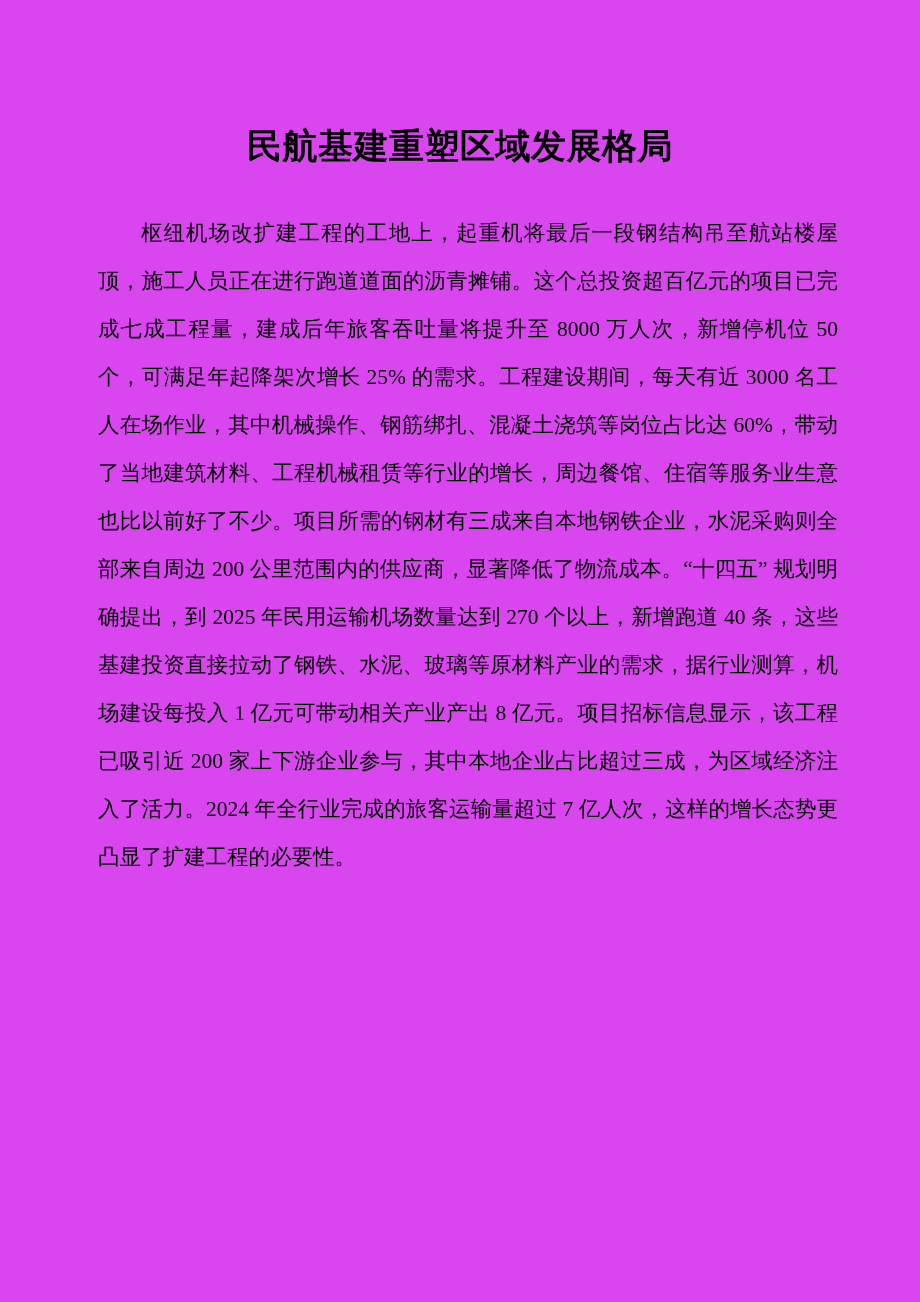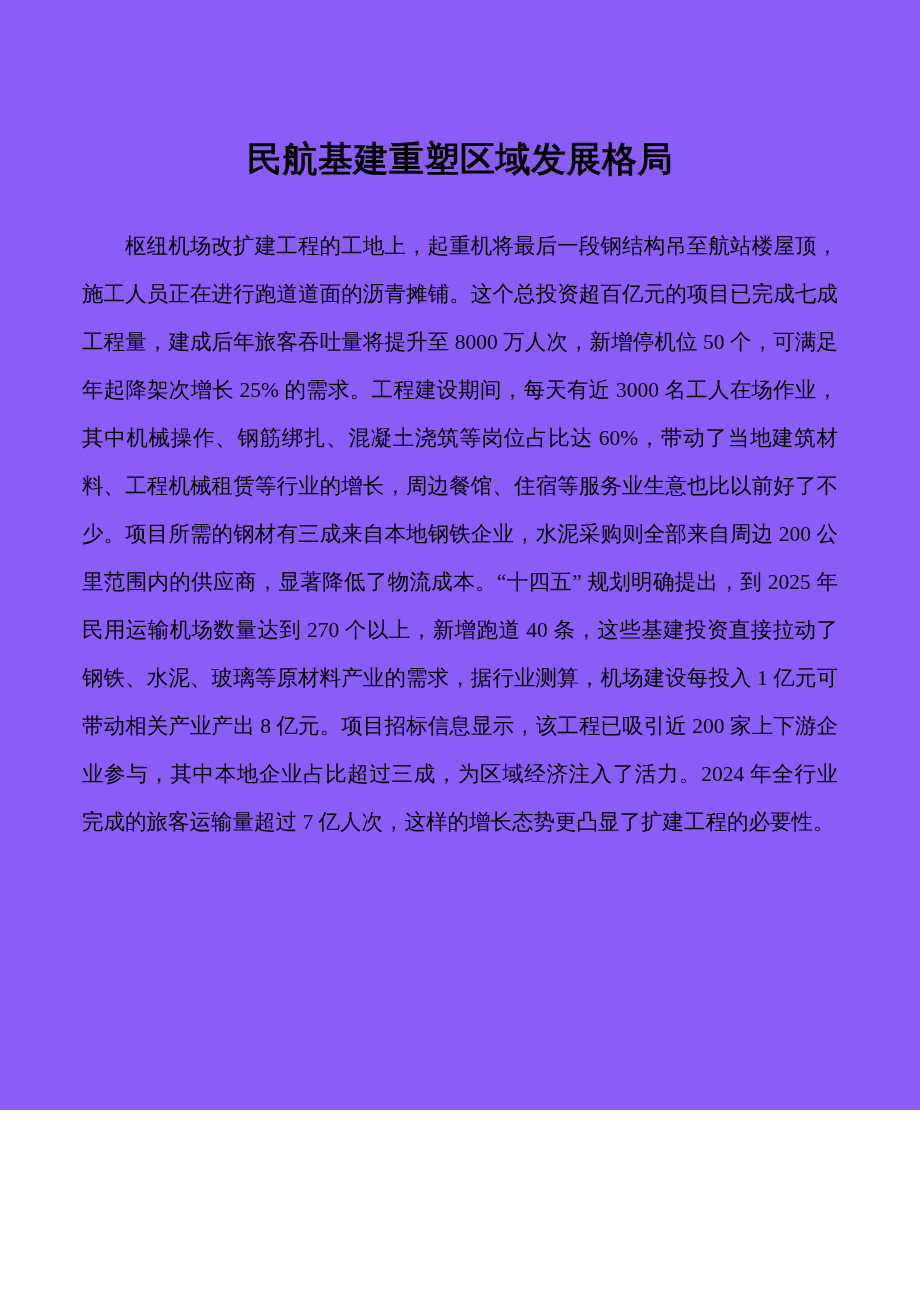--- a/index.html
+++ b/index.html
@@ -3,26 +3,26 @@
 <meta charset="utf-8">
 <style>
   html, body {
     margin: 0;
     padding: 0;
     background: #ffffff;
   }
   .page {
     position: relative;
     width: 920px;
-    height: 1110px;
+    height: 1302px;
     margin: 0 auto;
-    background: #8b5cf6;
+    background: #d946ef;
     overflow: hidden;
     box-sizing: border-box;
-    padding: 13px 82px;
+    padding: 0 82px;
     color: #000000;
   }
   .doc-title {
     margin: 124px 0 0 0;
     font-family: "Liberation Sans", "DejaVu Sans", sans-serif;
     font-weight: 800;
     font-size: 35px;
     line-height: 44px;
     text-align: center;
     color: #000000;
@@ -32,20 +32,21 @@
     margin: 0;
     font-family: "Liberation Serif", "DejaVu Serif", serif;
     font-size: 21.5px;
     line-height: 48px;
     text-align: justify;
     text-indent: 2em;
     color: #000000;
   }
   .para.first {
     margin-top: 41px;
+    margin-left: 16px;
   }
 </style>
 </head>
 <body>
 
 <div class="page">
   <h1 class="doc-title">民航基建重塑区域发展格局</h1>
   <p class="para first">枢纽机场改扩建工程的工地上，起重机将最后一段钢结构吊至航站楼屋顶，施工人员正在进行跑道道面的沥青摊铺。这个总投资超百亿元的项目已完成七成工程量，建成后年旅客吞吐量将提升至 8000 万人次，新增停机位 50 个，可满足年起降架次增长 25% 的需求。工程建设期间，每天有近 3000 名工人在场作业，其中机械操作、钢筋绑扎、混凝土浇筑等岗位占比达 60%，带动了当地建筑材料、工程机械租赁等行业的增长，周边餐馆、住宿等服务业生意也比以前好了不少。项目所需的钢材有三成来自本地钢铁企业，水泥采购则全部来自周边 200 公里范围内的供应商，显著降低了物流成本。“十四五” 规划明确提出，到 2025 年民用运输机场数量达到 270 个以上，新增跑道 40 条，这些基建投资直接拉动了钢铁、水泥、玻璃等原材料产业的需求，据行业测算，机场建设每投入 1 亿元可带动相关产业产出 8 亿元。项目招标信息显示，该工程已吸引近 200 家上下游企业参与，其中本地企业占比超过三成，为区域经济注入了活力。2024 年全行业完成的旅客运输量超过 7 亿人次，这样的增长态势更凸显了扩建工程的必要性。</p>
 </div>
 

